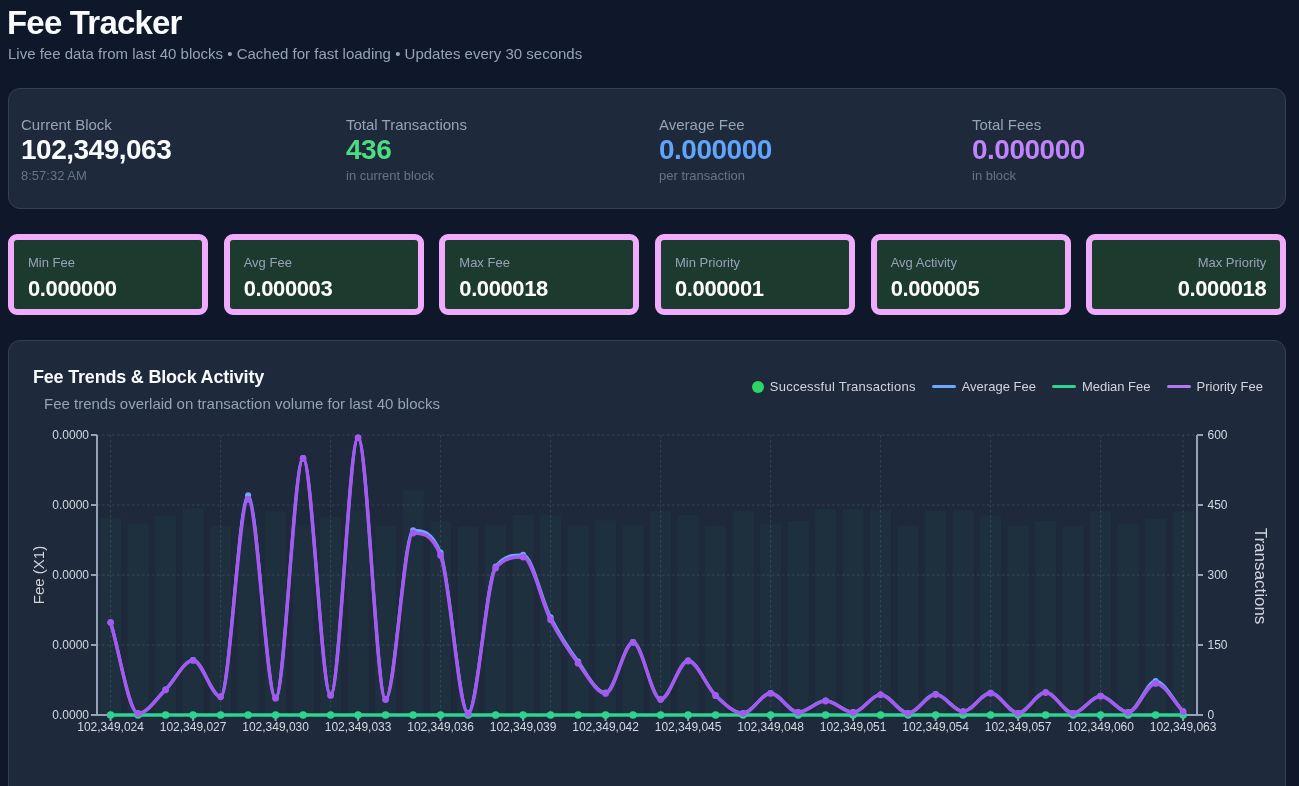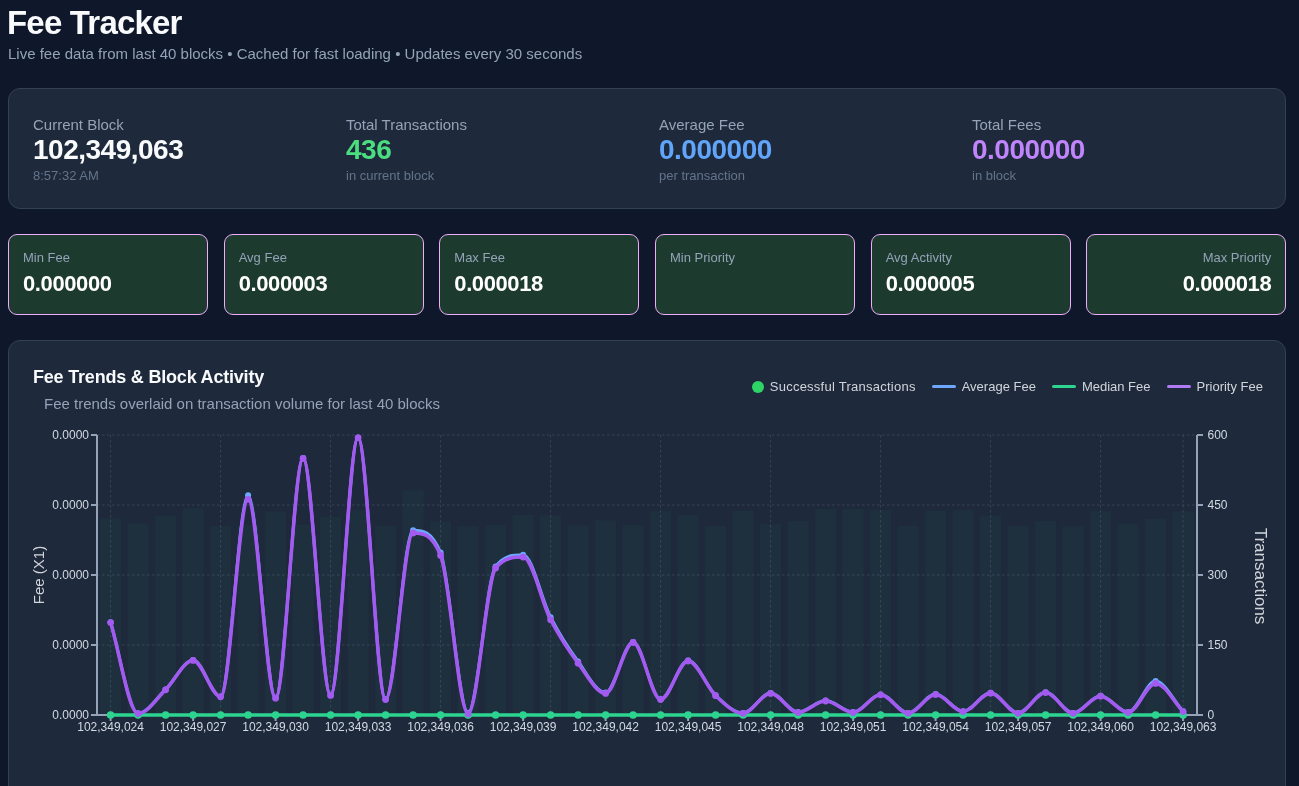--- a/index.html
+++ b/index.html
@@ -3,37 +3,37 @@
 <style>
 * { margin:0; padding:0; box-sizing:border-box; }
 html,body { width:1299px; height:786px; background:#0f172a; font-family:"Liberation Sans",sans-serif; overflow:hidden; }
 .abs { position:absolute; }
 h1 { position:absolute; left:7px; top:4px; font-size:33px; letter-spacing:-0.8px; color:#f8fafc; font-weight:700; }
 .subtitle { position:absolute; left:8px; top:45px; font-size:15px; color:#94a3b8; }
 .card { position:absolute; background:#1e293b; border:1px solid #334155; border-radius:12px; }
 .lab { font-size:15px; color:#94a3b8; }
 .val { font-size:28px; font-weight:700; letter-spacing:-0.5px; color:#f8fafc; margin-top:1px; }
 .sub2 { font-size:13px; color:#64748b; margin-top:2px; }
-.gcard { position:absolute; top:234px; height:81px; width:200px; background:#1c3a2e; border:1px solid #f0abfc; border-radius:9px; padding:15px 14px; }
+.gcard { position:absolute; top:234px; height:81px; width:200px; background:#1c3a2e; border:6px solid #f0abfc; border-radius:9px; padding:15px 14px; }
 .glab { font-size:13px; color:#94a3b8; }
 .gval { font-size:22px; font-weight:700; letter-spacing:-0.4px; color:#fff; margin-top:6px; }
 .ctitle { position:absolute; left:24px; top:26px; font-size:18px; font-weight:700; letter-spacing:-0.2px; color:#f8fafc; }
 .csub { position:absolute; left:35px; top:54px; font-size:15px; color:#94a3b8; }
 .legend { position:absolute; top:38px; right:22px; font-size:13px; color:#d1d5db; display:flex; align-items:center; }
 .legend span.t { margin-left:6px; }
 .ldot { width:12px; height:12px; border-radius:50%; background:#2fd466; }
 .lline { width:24px; height:3px; border-radius:2px; }
 .litem { display:flex; align-items:center; margin-left:16px; }
 </style></head>
 <body>
 <h1>Fee Tracker</h1>
 <div class="subtitle">Live fee data from last 40 blocks • Cached for fast loading • Updates every 30 seconds</div>
 
 <div class="card" style="left:8px; top:88px; width:1278px; height:121px;">
-  <div class="abs" style="left:24px; top:27px;">
+  <div class="abs" style="left:12px; top:27px;">
     <div class="lab">Current Block</div>
     <div class="val">102,349,063</div>
     <div class="sub2">8:57:32 AM</div>
   </div>
   <div class="abs" style="left:337px; top:27px;">
     <div class="lab">Total Transactions</div>
     <div class="val" style="color:#4ade80;">436</div>
     <div class="sub2">in current block</div>
   </div>
   <div class="abs" style="left:650px; top:27px;">
@@ -55,20 +55,21 @@
 <div class="gcard" style="left:223.7px;">
     <div class="glab">Avg Fee</div>
     <div class="gval">0.000003</div>
   </div>
 <div class="gcard" style="left:439.3px;">
     <div class="glab">Max Fee</div>
     <div class="gval">0.000018</div>
   </div>
 <div class="gcard" style="left:655px;">
     <div class="glab">Min Priority</div>
+    <div class="gval">0.000001</div>
   </div>
 <div class="gcard" style="left:870.7px;">
     <div class="glab">Avg Activity</div>
     <div class="gval">0.000005</div>
   </div>
 <div class="gcard" style="left:1086.3px;text-align:right;">
     <div class="glab">Max Priority</div>
     <div class="gval">0.000018</div>
   </div>
 

